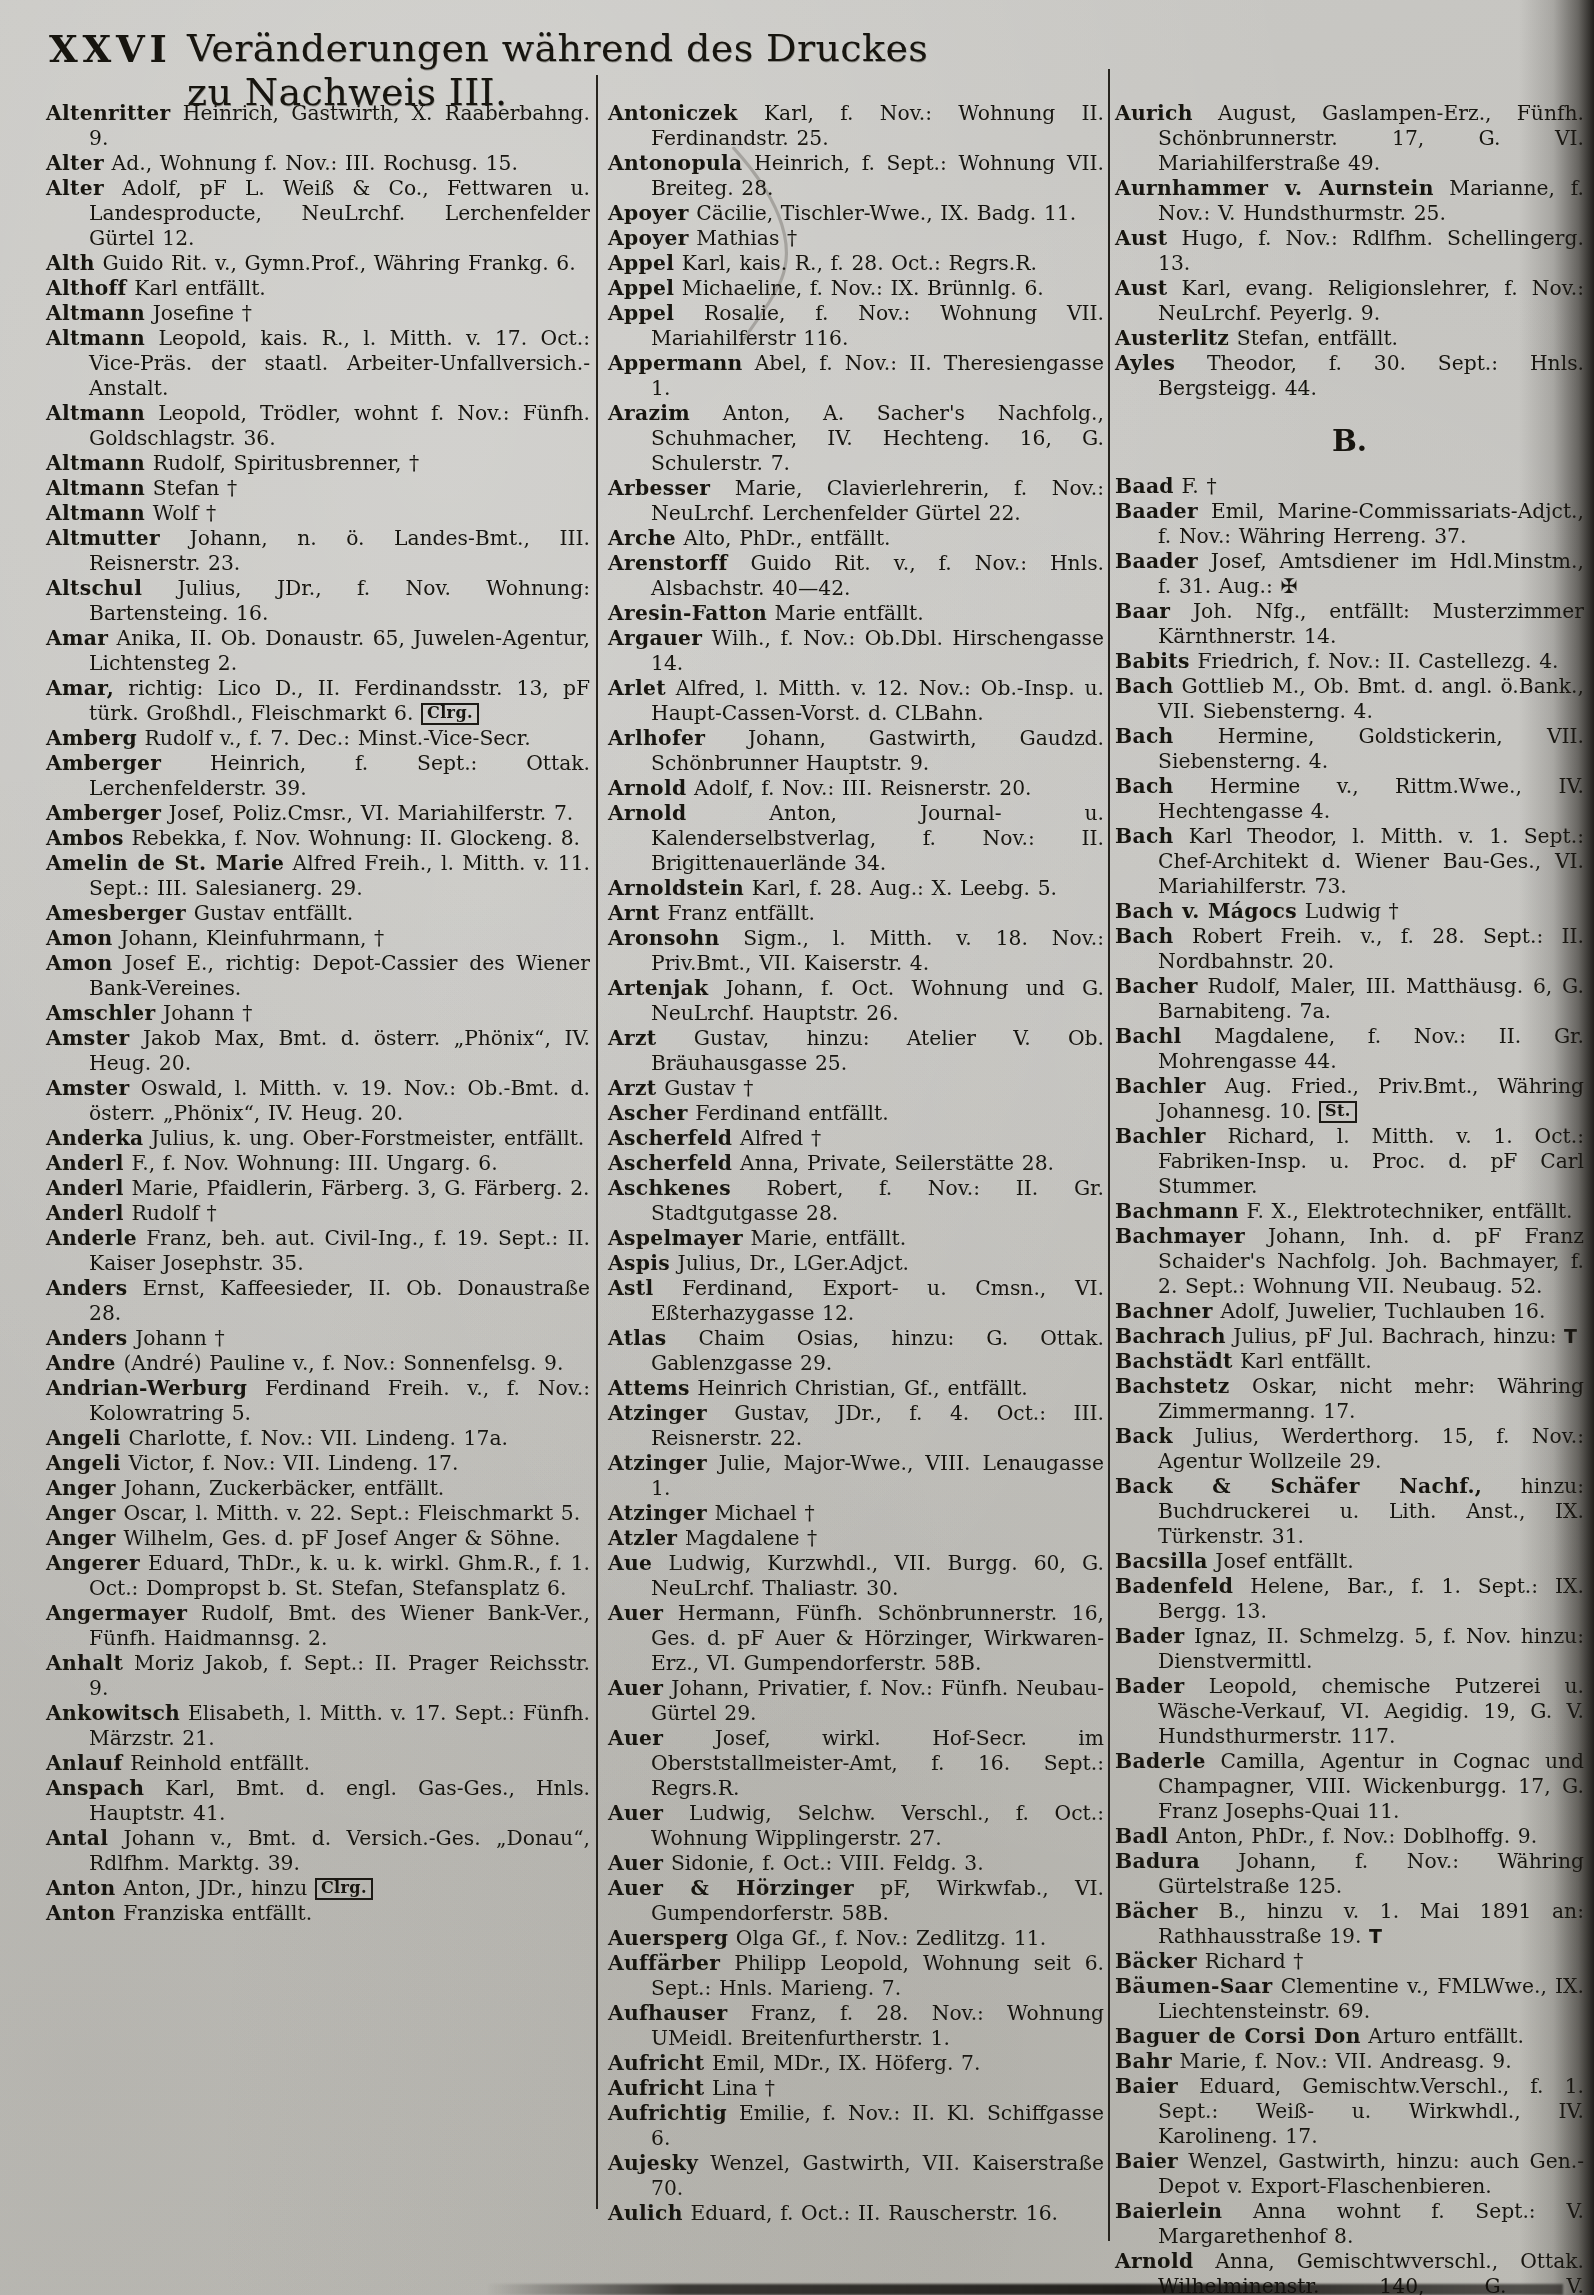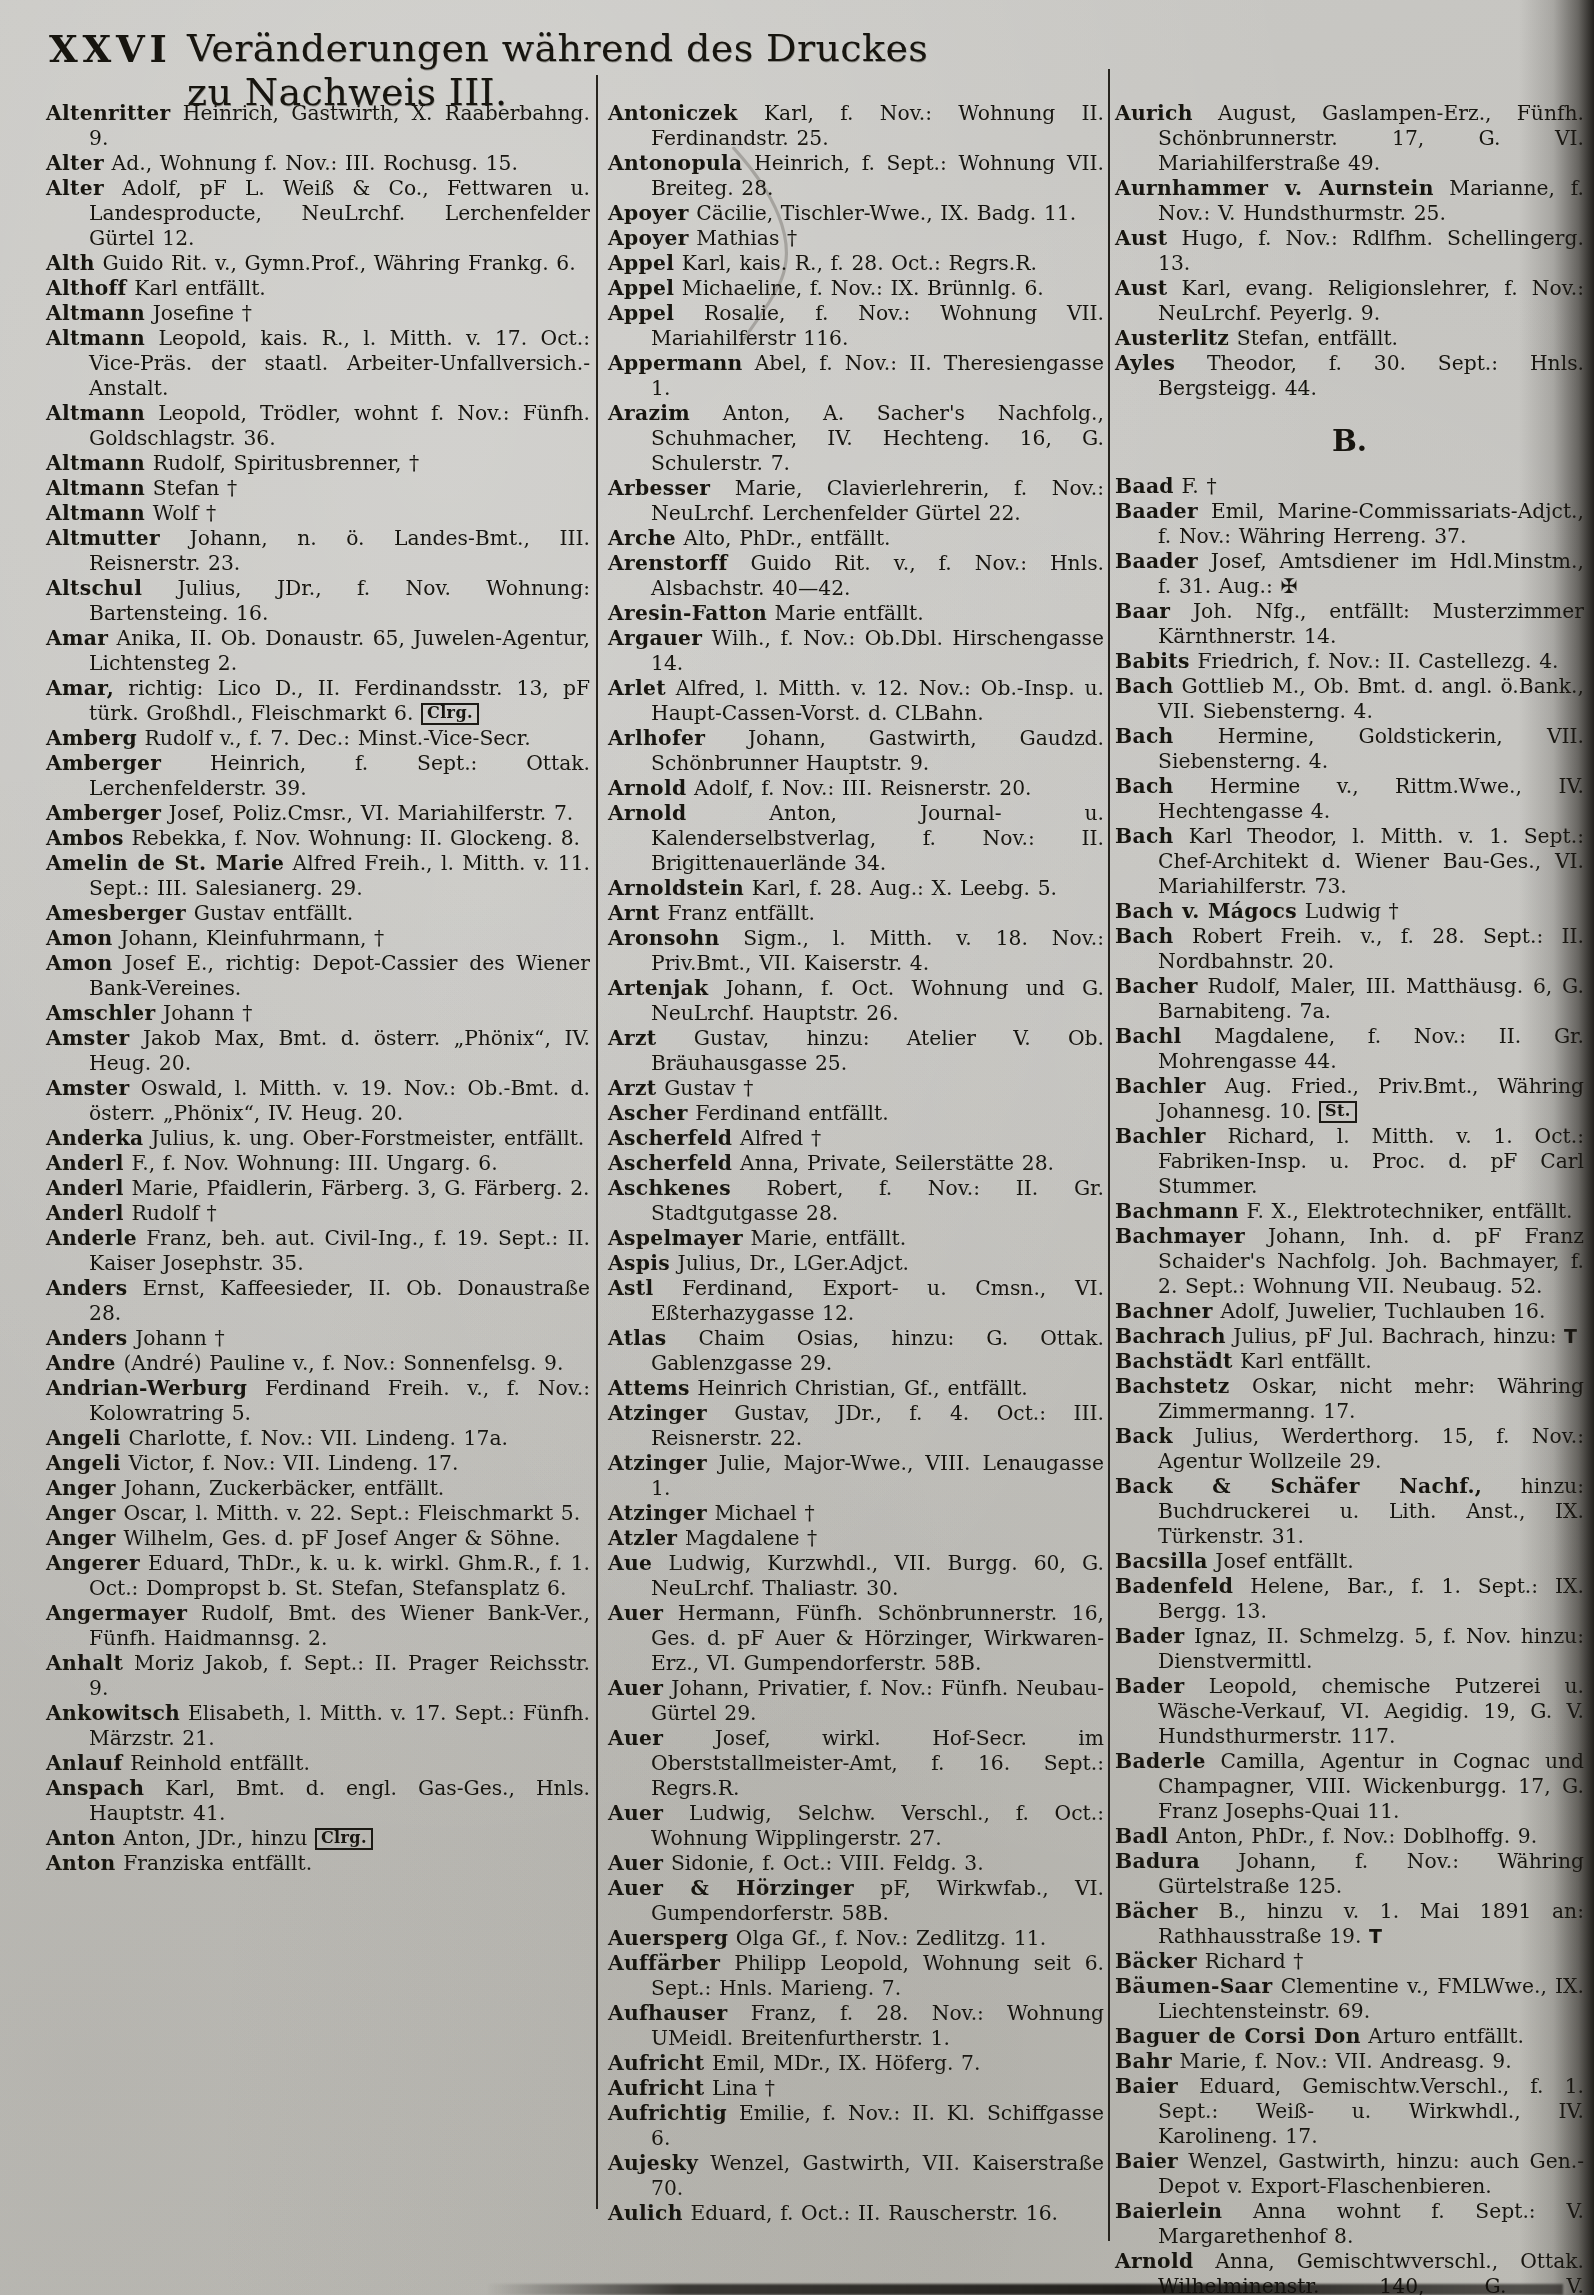--- a/index.html
+++ b/index.html
@@ -124,20 +124,21 @@
     <p class="entry"><b class="surname">Angeli</b> Victor, f. Nov.: VII. Lindeng. 17.</p>
     <p class="entry"><b class="surname">Anger</b> Johann, Zuckerbäcker, entfällt.</p>
     <p class="entry"><b class="surname">Anger</b> Oscar, l. Mitth. v. 22. Sept.: Fleischmarkt 5.</p>
     <p class="entry"><b class="surname">Anger</b> Wilhelm, Ges. d. pF Josef Anger &amp; Söhne.</p>
     <p class="entry"><b class="surname">Angerer</b> Eduard, ThDr., k. u. k. wirkl. Ghm.R., f. 1. Oct.: Dompropst b. St. Stefan, Stefansplatz 6.</p>
     <p class="entry"><b class="surname">Angermayer</b> Rudolf, Bmt. des Wiener Bank-Ver., Fünfh. Haidmannsg. 2.</p>
     <p class="entry"><b class="surname">Anhalt</b> Moriz Jakob, f. Sept.: II. Prager Reichsstr. 9.</p>
     <p class="entry"><b class="surname">Ankowitsch</b> Elisabeth, l. Mitth. v. 17. Sept.: Fünfh. Märzstr. 21.</p>
     <p class="entry"><b class="surname">Anlauf</b> Reinhold entfällt.</p>
     <p class="entry"><b class="surname">Anspach</b> Karl, Bmt. d. engl. Gas-Ges., Hnls. Hauptstr. 41.</p>
+    <p class="entry"><b class="surname">Antal</b> Johann v., Bmt. d. Versich.-Ges. „Donau“, Rdlfhm. Marktg. 39.</p>
     <p class="entry"><b class="surname">Anton</b> Anton, JDr., hinzu <span class="badge">Clrg.</span></p>
     <p class="entry"><b class="surname">Anton</b> Franziska entfällt.</p>
   </div>
 <div class="col" id="col2">
     <p class="entry"><b class="surname">Antoniczek</b> Karl, f. Nov.: Wohnung II. Ferdinandstr. 25.</p>
     <p class="entry"><b class="surname">Antonopula</b> Heinrich, f. Sept.: Wohnung VII. Breiteg. 28.</p>
     <p class="entry"><b class="surname">Apoyer</b> Cäcilie, Tischler-Wwe., IX. Badg. 11.</p>
     <p class="entry"><b class="surname">Apoyer</b> Mathias †</p>
     <p class="entry"><b class="surname">Appel</b> Karl, kais. R., f. 28. Oct.: Regrs.R.</p>
     <p class="entry"><b class="surname">Appel</b> Michaeline, f. Nov.: IX. Brünnlg. 6.</p>

